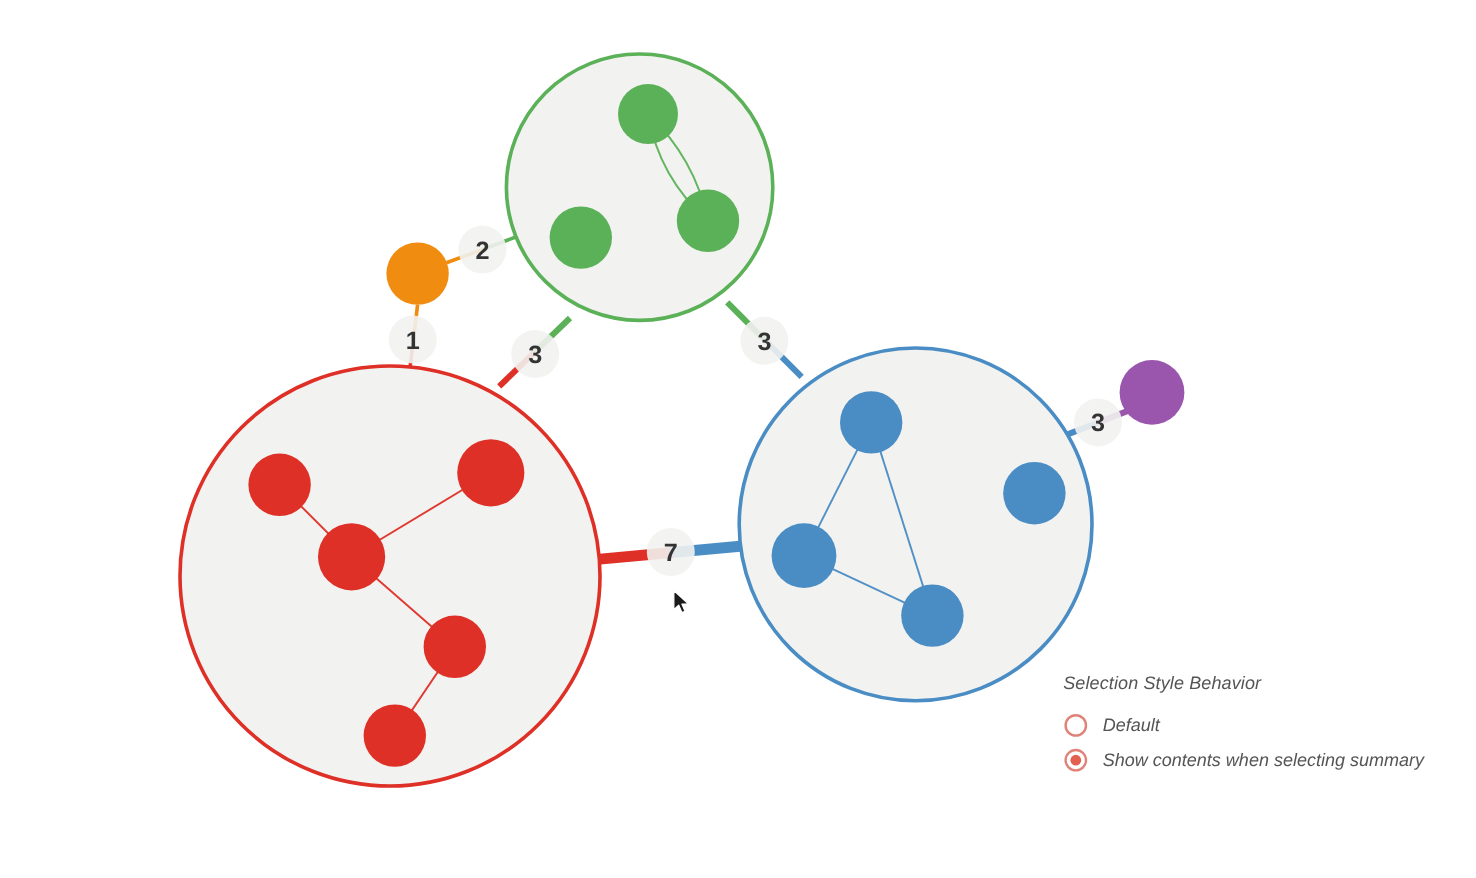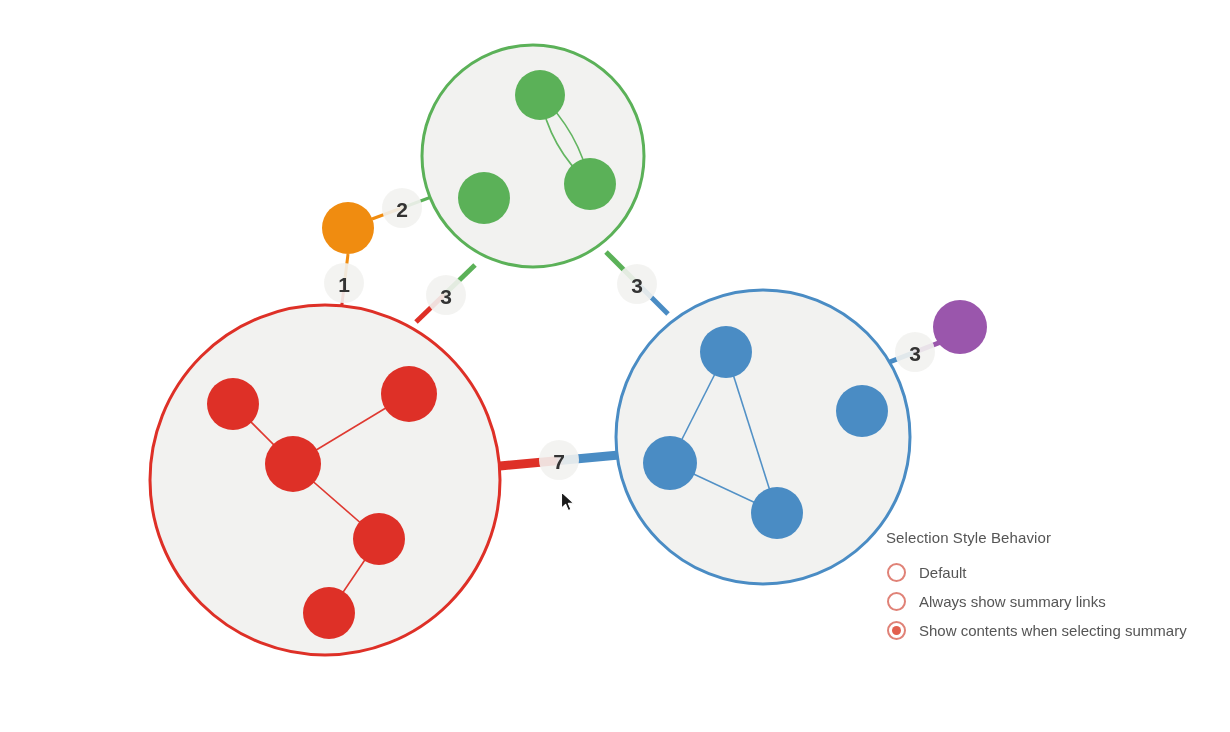--- a/index.html
+++ b/index.html
@@ -34,22 +34,23 @@
     font-weight: bold;
     fill: #333333;
     text-anchor: middle;
     dominant-baseline: central;
   }
 
   
   #control-panel {
     position: absolute;
     left: 884px;
-    top: 529px;
+    top: 561px;
     width: 336px;
+    font-style: italic;
   }
   #panel-title {
     font-size: 15px;
     color: #555555;
     letter-spacing: 0.1px;
     margin: 0 0 12px 2px;
     white-space: nowrap;
   }
   .radio-row {
     display: flex;
@@ -197,24 +198,20 @@
   </svg>
 </div>
 
 <div id="control-panel">
   <div id="panel-title">Selection Style Behavior</div>
   <div id="radio-group">
       <div class="radio-row" data-checked="false">
         <span class="radio-mark"></span>
         <span class="radio-label">Default</span>
       </div>
-      <div class="radio-row" data-checked="false">
-        <span class="radio-mark"></span>
-        <span class="radio-label">Always show summary links</span>
-      </div>
       <div class="radio-row" data-checked="true">
         <span class="radio-mark"></span>
         <span class="radio-label">Show contents when selecting summary</span>
       </div>
     </div>
 </div>
 
 <svg id="mouse-cursor" viewBox="0 0 16 22" xmlns="http://www.w3.org/2000/svg" style="left: 560px; top: 491px;">
   <path d="M1.5 1 L1.5 17.2 L5.6 13.3 L8.3 19.6 L10.9 18.4 L8.3 12.4 L13.6 12.2 Z" fill="#1a1a1a" stroke="#ffffff" stroke-width="1.1" stroke-linejoin="round"></path>
 </svg>

